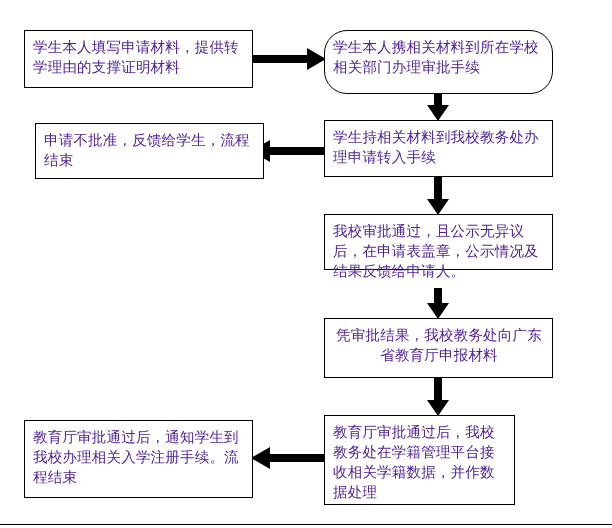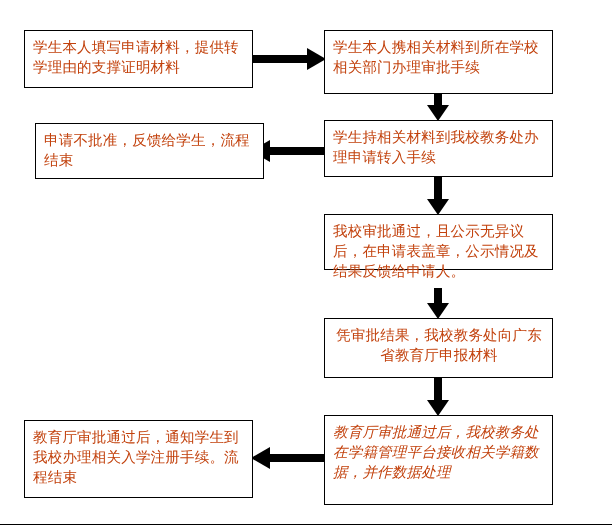--- a/index.html
+++ b/index.html
@@ -20,40 +20,40 @@
     left: 0; top: 0;
     width: 612px;
     height: 528px;
   }
 
   .node {
     position: absolute;
     box-sizing: border-box;
     border: 1.6px solid #000000;
     background: #ffffff;
-    color: #c2410c;
+    color: #4c1d95;
     font-size: 14.5px;
     line-height: 20px;
     letter-spacing: 0.2px;
     padding: 6px 7px 5px 8px;
     white-space: pre-wrap;
     word-break: break-all;
     text-align: left;
     z-index: 3;
   }
 
   
   .n1 { left: 24px;  top: 30px;  width: 229px; height: 58px; }
-  .n2 { left: 324px; top: 30px;  width: 229px; height: 64px; }
+  .n2 { left: 324px; top: 30px;  width: 229px; height: 64px; border-radius: 23px; }
   .n3 { left: 24px;  top: 123px; width: 229px; height: 56px; margin-left: 11px; }
   .n4 { left: 324px; top: 120px; width: 229px; height: 57px; }
   .n5 { left: 324px; top: 214px; width: 229px; height: 56px; }
   .n6 { left: 324px; top: 318px; width: 229px; height: 60px; text-align: center; }
   .n7 { left: 24px;  top: 420px; width: 229px; height: 78px; }
-  .n8 { left: 324px; top: 415px; width: 229px; height: 90px; font-style: italic; }
+  .n8 { left: 324px; top: 415px; width: 191px; height: 90px; }
 
   
   .arrow { position: absolute; z-index: 2; }
   .arrow .shaft { position: absolute; background: #000000; }
   .arrow .head  { position: absolute; width: 0; height: 0; }
 
   
   .arrow-right .shaft { height: 8px; top: 50%; margin-top: -4px; left: 0; right: 18px; }
   .arrow-right .head {
     top: 50%; margin-top: -11px; right: 0;

